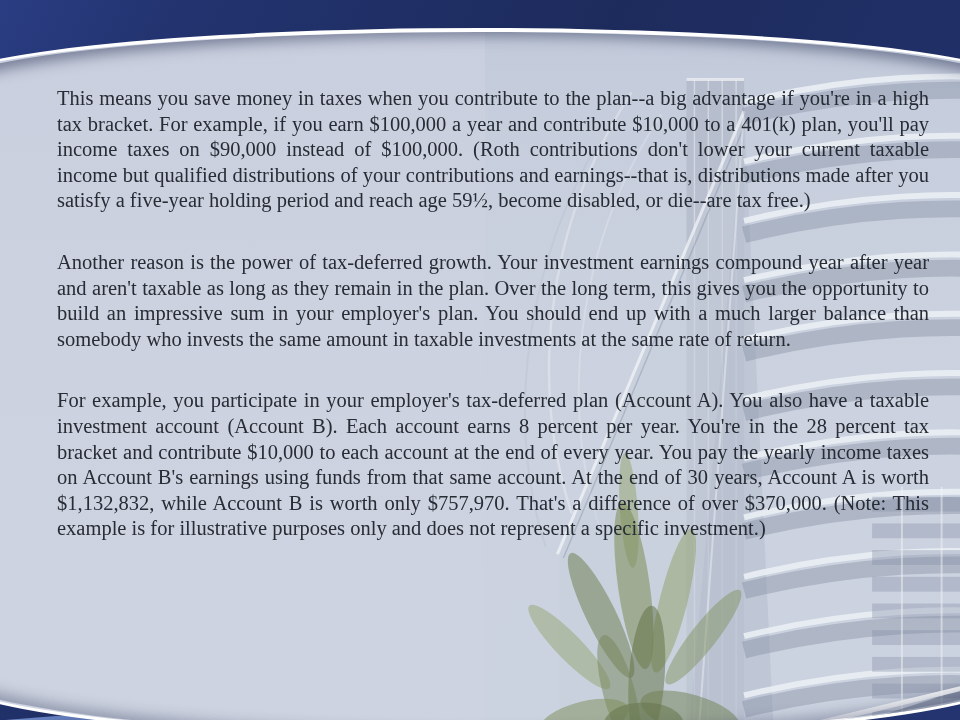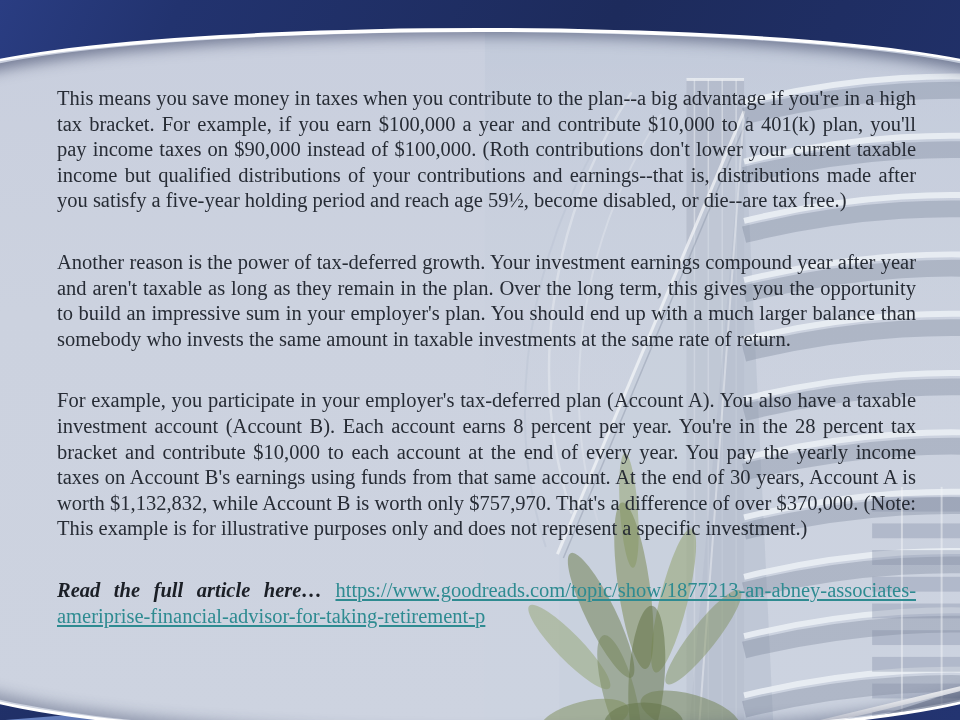--- a/index.html
+++ b/index.html
@@ -20,21 +20,21 @@
     background:linear-gradient(180deg,#c9cfde 0%,#ccd2df 40%,#cdd3e0 100%);
     overflow:hidden;
   }
   .panel::after{
     content:"";position:absolute;inset:0;border-radius:inherit;pointer-events:none;
     box-shadow:inset 0 12px 14px -8px rgba(45,55,90,.55), inset 0 -12px 14px -8px rgba(45,55,90,.38);
   }
   .decor{position:absolute;inset:0;width:100%;height:100%;}
   .text-layer{
     position:absolute;left:0;top:0;width:960px;height:720px;z-index:3;
-    box-sizing:border-box;padding:86px 44px 0 57px;
+    box-sizing:border-box;padding:86px 31px 0 57px;
     color:#272c35;font-size:20.5px;line-height:25.6px;text-align:justify;
   }
   .text-layer p{margin:0 0 36px 0;}
   .readmore-label{font-weight:bold;font-style:italic;color:#1b1f26;}
   a.article-link{color:#2e8b91;text-decoration:underline;cursor:pointer;word-break:normal;}
 </style>
 </head>
 <body>
 
 <div class="navy-streak"></div>
@@ -135,16 +135,13 @@
       <ellipse cx="655" cy="695" rx="46" ry="18" fill="#7d8d57" opacity="0.5" transform="rotate(-14 655 695)"></ellipse>
       <ellipse cx="715" cy="700" rx="40" ry="22" fill="#66764a" opacity="0.55"></ellipse>
     </g>
   </svg>
 </div>
 
 <div class="text-layer">
   <p>This means you save money in taxes when you contribute to the plan--a big advantage if you're in a high tax bracket. For example, if you earn $100,000 a year and contribute $10,000 to a 401(k) plan, you'll pay income taxes on $90,000 instead of $100,000. (Roth contributions don't lower your current taxable income but qualified distributions of your contributions and earnings--that is, distributions made after you satisfy a five-year holding period and reach age 59½, become disabled, or die--are tax free.)</p>
   <p>Another reason is the power of tax-deferred growth. Your investment earnings compound year after year and aren't taxable as long as they remain in the plan. Over the long term, this gives you the opportunity to build an impressive sum in your employer's plan. You should end up with a much larger balance than somebody who invests the same amount in taxable investments at the same rate of return.</p>
   <p>For example, you participate in your employer's tax-deferred plan (Account A). You also have a taxable investment account (Account B). Each account earns 8 percent per year. You're in the 28 percent tax bracket and contribute $10,000 to each account at the end of every year. You pay the yearly income taxes on Account B's earnings using funds from that same account. At the end of 30 years, Account A is worth $1,132,832, while Account B is worth only $757,970. That's a difference of over $370,000. (Note: This example is for illustrative purposes only and does not represent a specific investment.)</p>
-  <p>
-    <span class="readmore-label">Read the full article here… </span><a class="article-link" href="#">https://www.goodreads.com/topic/show/1877213-an-abney-associates-ameriprise-financial-advisor-for-taking-retirement-p</a>
-  </p>
 </div>
 
 </body></html>

